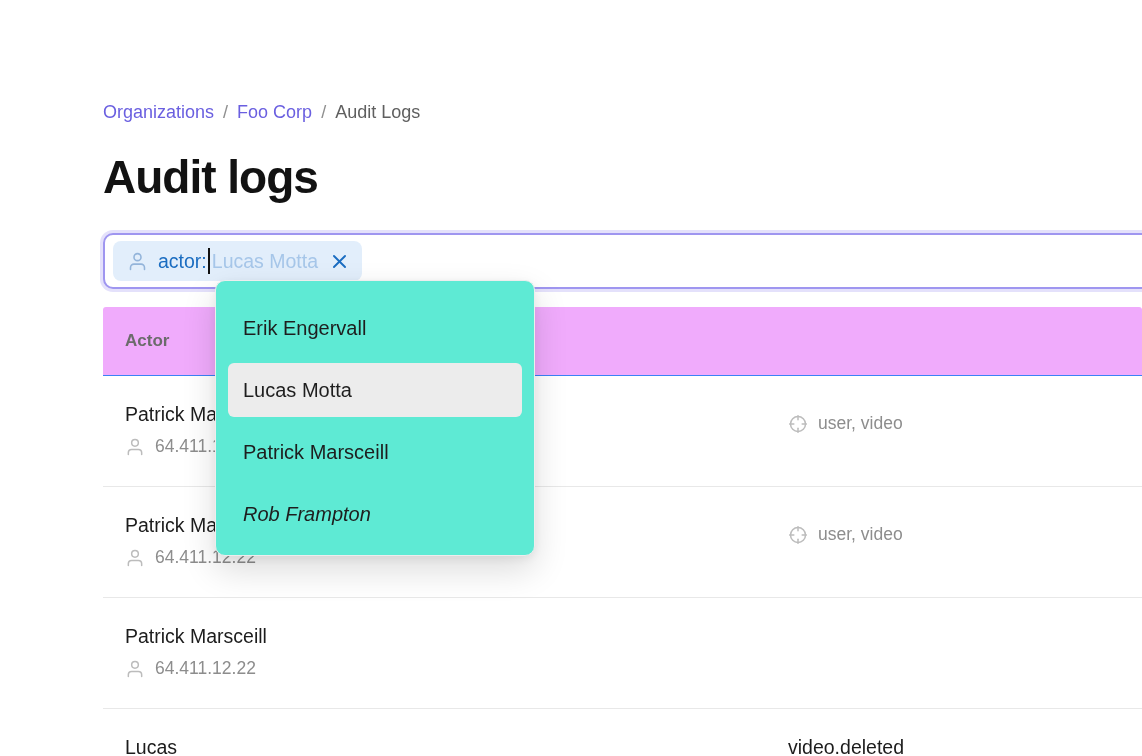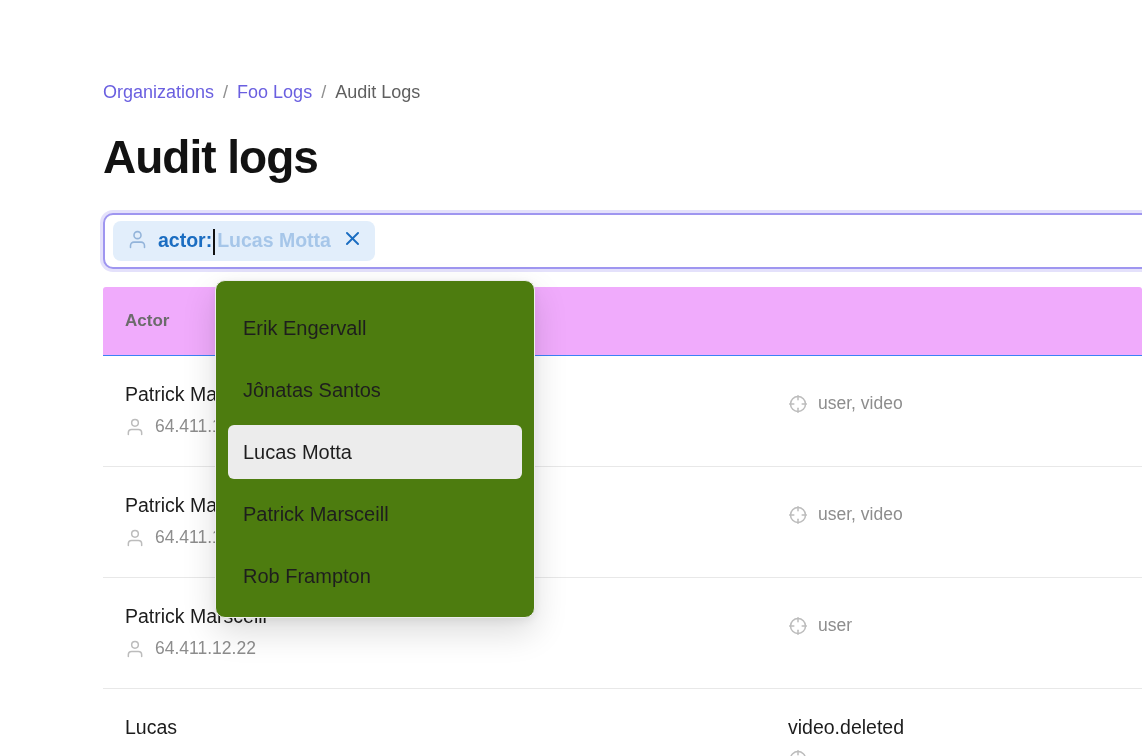--- a/index.html
+++ b/index.html
@@ -1,35 +1,35 @@
 <!DOCTYPE html>
 <html><head>
 <meta charset="utf-8">
 <style>
   * { margin:0; padding:0; box-sizing:border-box; }
   html,body { width:1142px; height:756px; background:#ffffff; overflow:hidden;
               font-family:"Liberation Sans", sans-serif; }
   .page { position:relative; width:1142px; height:756px; padding-left:103px; overflow:hidden; }
 
   
-  .breadcrumb { padding-top:82px; font-size:18px; line-height:21px; display:flex; gap:9px; align-items:center; }
+  .breadcrumb { padding-top:82px; font-size:18px; line-height:21px; display:flex; gap:9px; align-items:center;margin-top:20px; }
   .crumb-link { color:#6a5fe0; text-decoration:none; cursor:pointer; }
   .crumb-sep { color:#8f8f8f; }
   .crumb-current { color:#5f5f5f; }
 
   
   h1.title { margin-top:29px; font-size:46px; line-height:50px; font-weight:700;
              letter-spacing:-1px; color:#121212; }
 
   
   .search-wrap { margin-top:31px; width:1055px; height:56px; background:#fff;
                  border:2px solid #9f96f0; border-radius:10px;
                  box-shadow:0 0 0 3px #e4e1fb; display:flex; align-items:center; padding:0 8px; }
   .token { height:40px; background:#e2eefb; border-radius:8px; display:flex;
-           padding:8px 13px 0 14px;font-weight:bold; }
+           align-items:center; padding:0 13px 0 14px; }
   .token .p-icon { width:21px; height:21px; color:#93b4da; margin-right:10px; flex:none; }
   .token-key { font-size:19.5px; color:#1b6dc1; }
   .caret { display:inline-block; width:2px; height:26px; background:#111; margin-left:1px; }
   .token-ghost { font-size:19.5px; color:#a6c6e9; margin-left:2px; }
   .token-clear { width:19px; height:19px; color:#1b6dc1; margin-left:12px; cursor:pointer; flex:none; }
 
   
   .table { margin-top:18px; width:1039px; }
   .thead { height:69px; background:#f0abfc; display:grid; grid-template-columns:663px 1fr;
            align-items:center; border-bottom:1px solid #3b82f6; border-radius:3px 3px 0 0; }
@@ -38,39 +38,39 @@
           border-bottom:1px solid #e8e8e8; }
   .trow:last-child { border-bottom:none; }
   .cell { padding:27px 0 0 22px; }
   .cell-main { font-size:19.5px; color:#1c1c1c; line-height:23px; }
   .cell-meta { margin-top:10px; display:flex; align-items:center; gap:10px; }
   .meta-icon { width:20px; height:20px; color:#bcbcbc; flex:none; }
   .meta-text { font-size:17.5px; color:#8d8d8d; }
 
   
   .dropdown { position:absolute; left:215px; top:280px; width:320px; z-index:20;
-              background:#4d7c0f; border:1px solid #ededed; border-radius:10px;
+              background:#5eead4; border:1px solid #ededed; border-radius:10px;
               box-shadow:0 14px 34px rgba(0,0,0,.14), 0 3px 8px rgba(0,0,0,.06);
               padding:20px 12px 14px 12px; }
   .dd-item { height:54px; display:flex; align-items:center; padding-left:15px;
              font-size:20px; color:#1e1e1e; border-radius:6px; margin-bottom:8px; cursor:pointer; }
-  .dd-item:last-child { margin-bottom:0; }
+  .dd-item:last-child { margin-bottom:0;font-style:italic; }
   .dd-item.selected { background:#ececec; }
 
   svg { display:block; }
 </style>
 </head>
 <body>
 
 <div class="page">
 
   <nav class="breadcrumb">
     <a class="crumb-link">Organizations</a>
     <span class="crumb-sep">/</span>
-    <a class="crumb-link">Foo Logs</a>
+    <a class="crumb-link">Foo Corp</a>
     <span class="crumb-sep">/</span>
     <span class="crumb-current">Audit Logs</span>
   </nav>
 
   <h1 class="title">Audit logs</h1>
 
   <div class="search-wrap">
     <div class="token">
       <span class="p-icon">
         <svg viewBox="0 0 24 24" fill="none" stroke="currentColor" stroke-width="1.8" stroke-linecap="round" stroke-linejoin="round">
@@ -160,58 +160,45 @@
           <span class="meta-icon">
             <svg viewBox="0 0 24 24" fill="none" stroke="currentColor" stroke-width="1.8" stroke-linecap="round" stroke-linejoin="round">
               <path d="M20 21v-2a4 4 0 0 0-4-4H8a4 4 0 0 0-4 4v2"></path>
                 <circle cx="12" cy="7" r="4"></circle>
             </svg>
           </span>
           <span class="meta-text">64.411.12.22</span>
         </div>
       </div>
       <div class="cell">
+      </div>
+    </div>
+
+    <div class="trow">
+      <div class="cell">
+        <div class="cell-main">Lucas</div>
+      </div>
+      <div class="cell">
+        <div class="cell-main">video.deleted</div>
         <div class="cell-meta">
           <span class="meta-icon">
             <svg viewBox="0 0 24 24" fill="none" stroke="currentColor" stroke-width="1.8" stroke-linecap="round">
               <circle cx="12" cy="12" r="9"></circle>
                 <line x1="12" y1="2" x2="12" y2="7"></line>
                 <line x1="12" y1="17" x2="12" y2="22"></line>
                 <line x1="2" y1="12" x2="7" y2="12"></line>
                 <line x1="17" y1="12" x2="22" y2="12"></line>
             </svg>
           </span>
-          <span class="meta-text">user</span>
-        </div>
-      </div>
-    </div>
-
-    <div class="trow">
-      <div class="cell">
-        <div class="cell-main">Lucas</div>
-      </div>
-      <div class="cell">
-        <div class="cell-main">video.deleted</div>
-        <div class="cell-meta">
-          <span class="meta-icon">
-            <svg viewBox="0 0 24 24" fill="none" stroke="currentColor" stroke-width="1.8" stroke-linecap="round">
-              <circle cx="12" cy="12" r="9"></circle>
-                <line x1="12" y1="2" x2="12" y2="7"></line>
-                <line x1="12" y1="17" x2="12" y2="22"></line>
-                <line x1="2" y1="12" x2="7" y2="12"></line>
-                <line x1="17" y1="12" x2="22" y2="12"></line>
-            </svg>
-          </span>
           <span class="meta-text"></span>
         </div>
       </div>
     </div>
   </div>
 
   <div class="dropdown">
     <div class="dd-item">Erik Engervall</div>
-    <div class="dd-item">Jônatas Santos</div>
     <div class="dd-item selected">Lucas Motta</div>
     <div class="dd-item">Patrick Marsceill</div>
     <div class="dd-item">Rob Frampton</div>
   </div>
 
 </div>
 
 </body></html>

